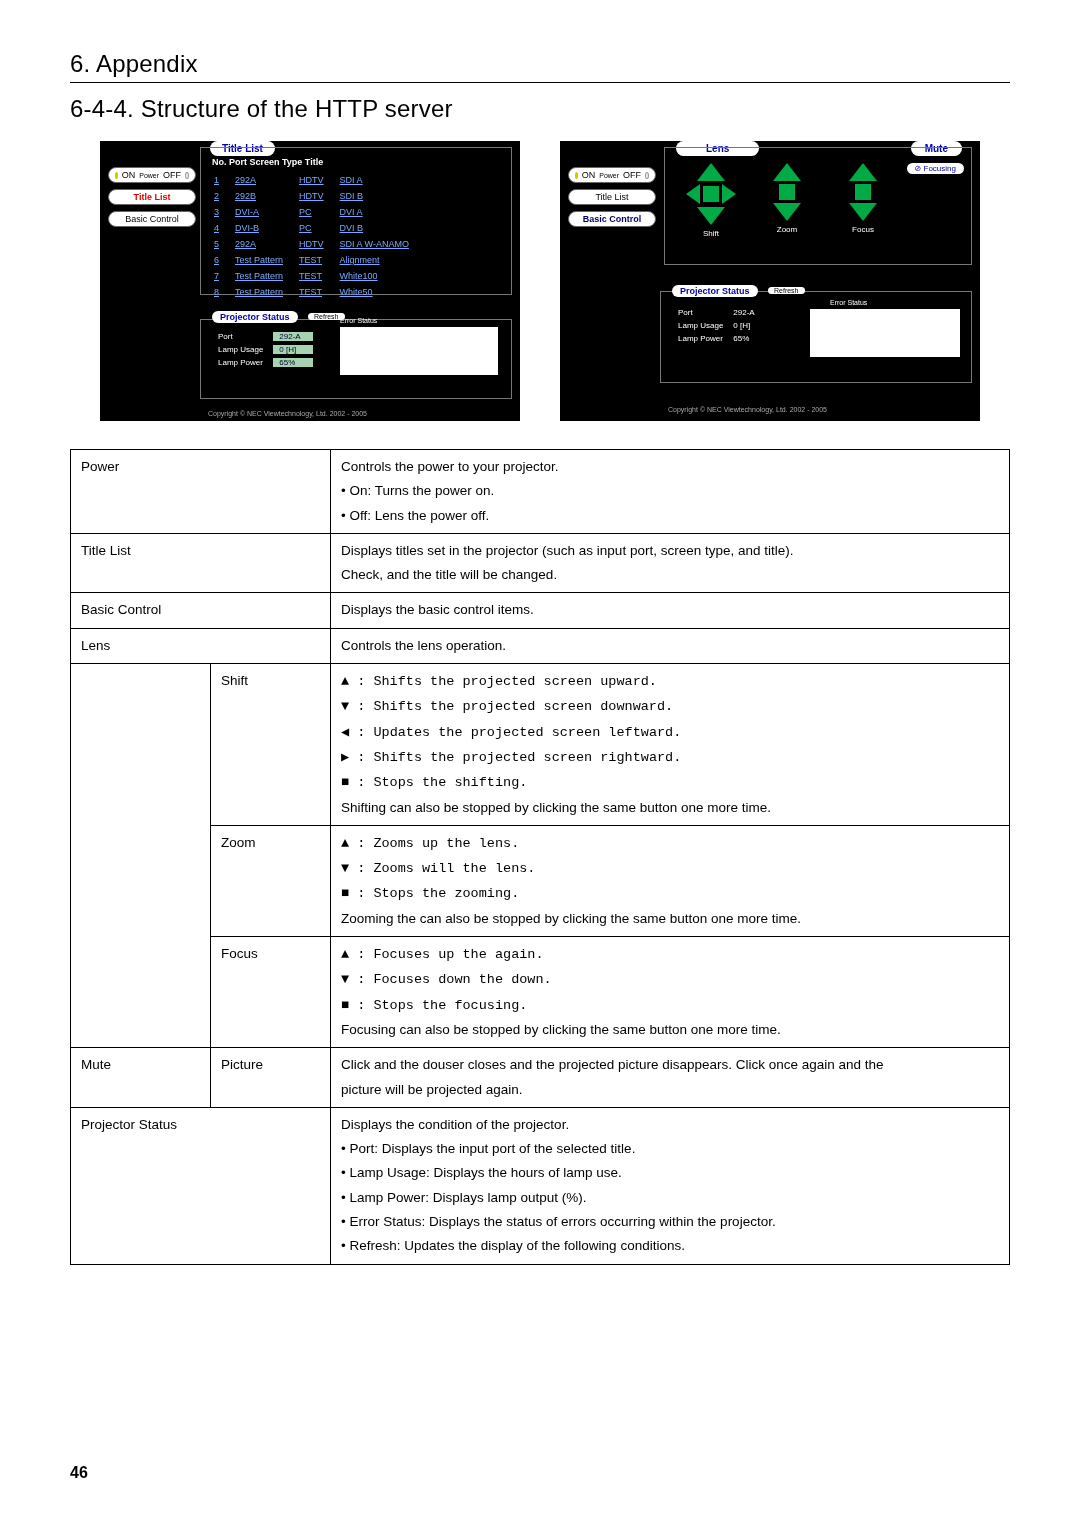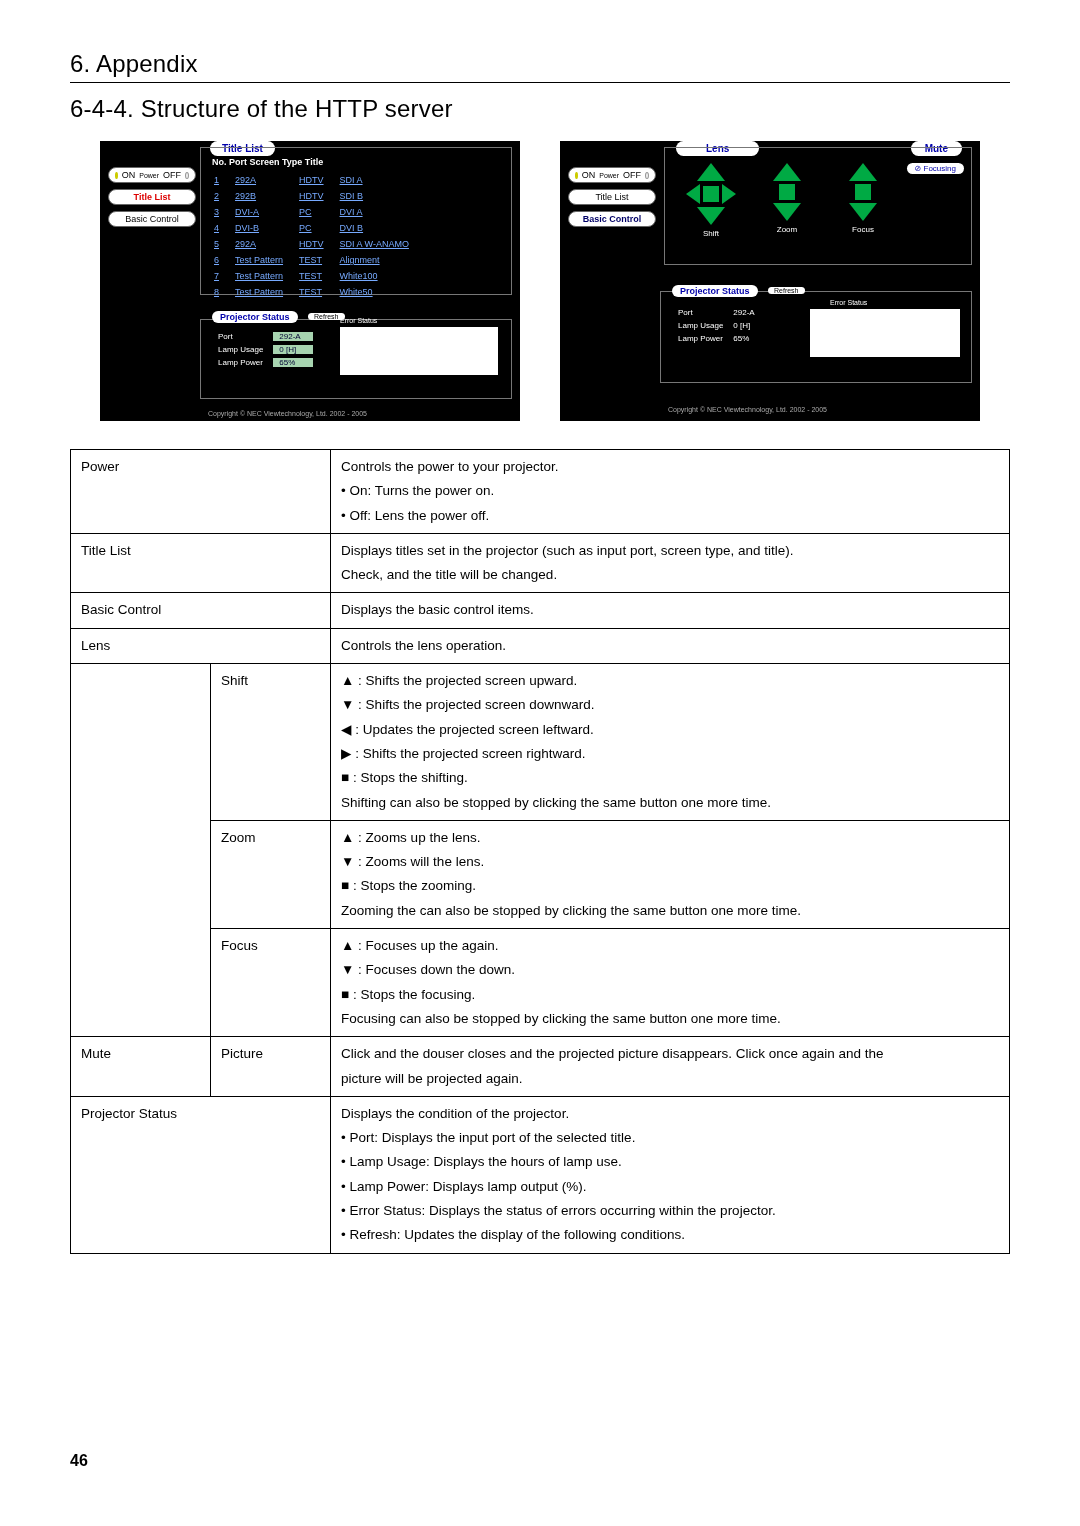--- a/index.html
+++ b/index.html
@@ -235,25 +235,25 @@
   border: 1px solid #000;
   padding: 5px 10px;
   vertical-align: top;
   line-height: 1.8;
 }
 .col1 { width: 140px; }
 .col2 { width: 120px; }
 .pagenum {
   position: absolute;
   left: 70px;
-  bottom: 56px;
+  bottom: 44px;
   font-size: 16px;
   font-weight: bold;
 }
-.sym { font-family: Liberation Sans, sans-serif; margin-top: 11px; }
+.sym { font-family: Liberation Mono, monospace; margin-top: 11px; }
 </style>
 </head>
 <body>
 
 <div class="chapter">6. Appendix</div>
 <div class="section">6-4-4. Structure of the HTTP server</div>
 
 <div class="figwrap">
 
   <div class="fig">

